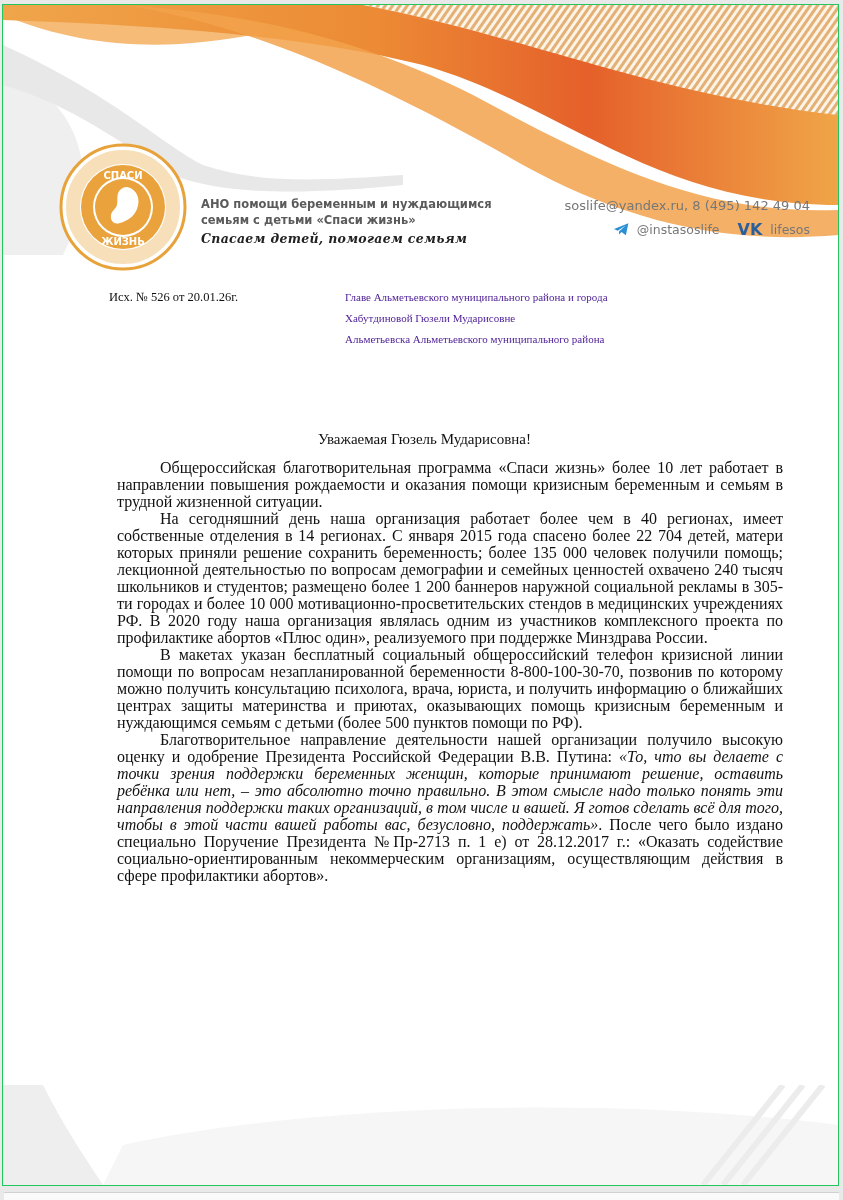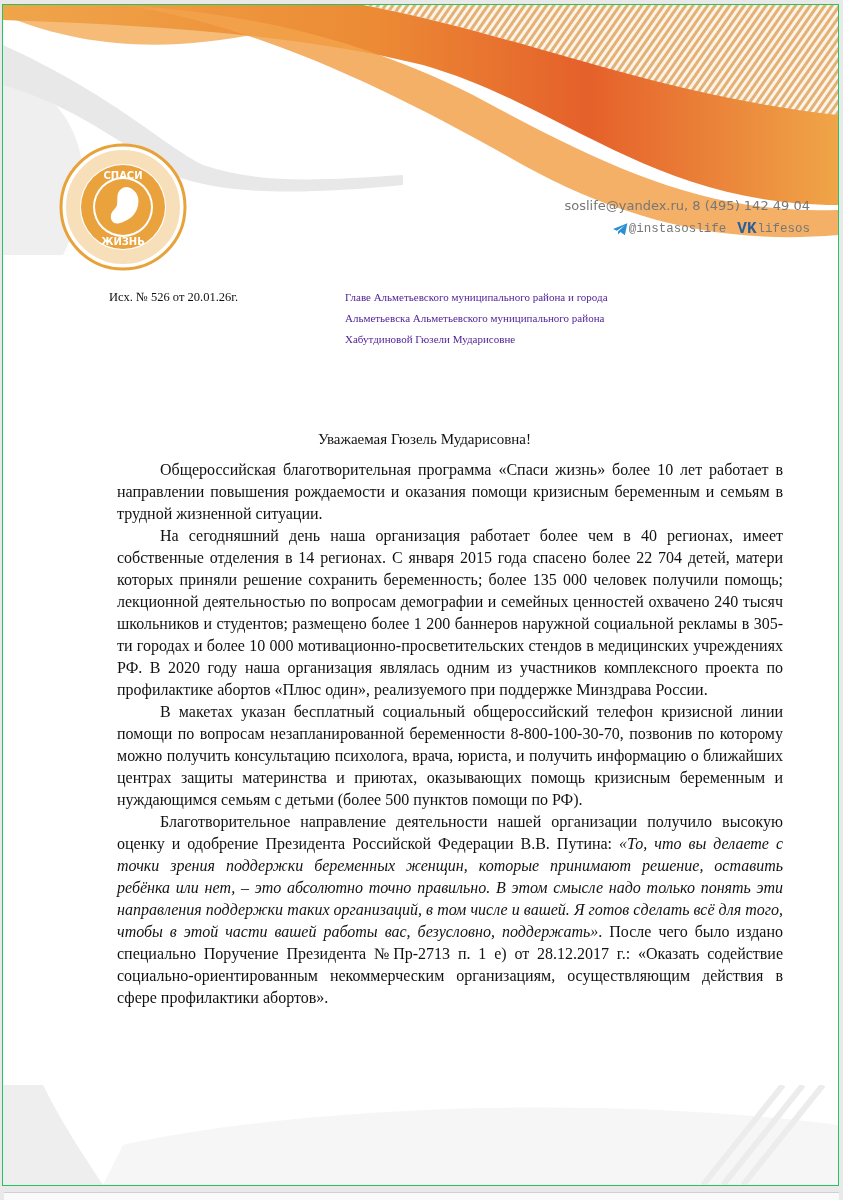--- a/index.html
+++ b/index.html
@@ -29,36 +29,36 @@
   }
   .org .l1, .org .l2 { font-size:11.5px; font-weight:bold; line-height:16px; color:#5a5a5a; }
   .org .slogan {
     font-family:"DejaVu Serif", serif; font-style:italic; font-weight:bold;
     font-size:12.5px; color:#222; margin-top:3px; letter-spacing:0.3px;
   }
   .contacts {
     position:absolute; right:28px; top:193px; text-align:right;
     font-family:"DejaVu Sans", sans-serif; color:#777; font-size:13px;
   }
-  .contacts .row2 { margin-top:7px; font-size:12.5px; display:flex; justify-content:flex-end; align-items:center; gap:1px;font-family:Liberation Mono, monospace; }
+  .contacts .row2 { margin-top:7px; font-size:12.5px; display:flex; justify-content:flex-end; align-items:center; gap:8px; }
   .tg-icon, .vk-icon { display:inline-flex; align-items:center; }
   .vk-icon { color:#2a5f9e; font-weight:bold; font-size:16px; margin-left:10px; }
 
   .outgoing {
     position:absolute; left:106px; top:285px; font-size:12.5px; color:#111;
   }
   .addressee {
     position:absolute; left:342px; top:282px; font-size:11px; line-height:21px; color:#4c1d95;
   }
   .salutation {
     position:absolute; left:0; width:843px; top:426px; text-align:center; font-size:15px; color:#111;
   }
   .body-text {
     position:absolute; left:114px; top:454px; width:666px;
-    font-size:16px; line-height:22px; color:#111; text-align:justify;
+    font-size:16px; line-height:17px; color:#111; text-align:justify;
   }
   .body-text p { margin:0; text-indent:43px; }
   .body-text em { }
 </style>
 </head>
 <body>
 
 <div class="page">
 
   <svg class="header-art" viewBox="0 0 835 250" preserveAspectRatio="none">
@@ -96,41 +96,46 @@
     <circle cx="68" cy="68" r="62" fill="#ffffff" stroke="#e8a23a" stroke-width="3"></circle>
     <circle cx="68" cy="68" r="50" fill="none" stroke="#e8a23a" stroke-width="14" opacity="0.35"></circle>
     <circle cx="68" cy="68" r="42" fill="#e9a23c"></circle>
     <circle cx="68" cy="68" r="30" fill="#ffffff"></circle>
     <circle cx="68" cy="68" r="28" fill="#e9a23c"></circle>
     <path d="M72,48 c10,2 14,12 10,22 c-3,8 -10,12 -17,14 c-6,2 -10,-2 -9,-8 c1,-5 5,-6 6,-10 c1,-6 -1,-10 3,-15 c2,-2 4,-3 7,-3 Z" fill="#ffffff"></path>
     <text x="68" y="40" text-anchor="middle" font-family="DejaVu Sans, sans-serif" font-size="10" font-weight="bold" fill="#ffffff">СПАСИ</text>
     <text x="68" y="106" text-anchor="middle" font-family="DejaVu Sans, sans-serif" font-size="10" font-weight="bold" fill="#ffffff">ЖИЗНЬ</text>
   </svg>
 
+  <div class="org">
+    <div class="l1">АНО помощи беременным и нуждающимся</div>
+    <div class="l2">семьям с детьми «Спаси жизнь»</div>
+    <div class="slogan">Спасаем детей, помогаем семьям</div>
+  </div>
 
   <div class="contacts">
     <div>soslife@yandex.ru, 8 (495) 142 49 04</div>
     <div class="row2">
       <span class="tg-icon">
         <svg width="15" height="13" viewBox="0 0 24 20">
             <path d="M0,9 L23,0 L19,19 L12,14 L8,18 L8,13 L19,3 L6,12 Z" fill="#2b8fd6"></path>
           </svg>
       </span>
       <span>@instasoslife</span>
       <span class="vk-icon">VK</span>
       <span>lifesos</span>
     </div>
   </div>
 
   <div class="outgoing">Исх. № 526 от 20.01.26г.</div>
 
   <div class="addressee">
     <div>Главе  Альметьевского муниципального района и города</div>
+    <div>Хабутдиновой Гюзели Мударисовне</div>
     <div>Альметьевска Альметьевского муниципального района</div>
-    <div>Хабутдиновой Гюзели Мударисовне</div>
   </div>
 
   <div class="salutation">Уважаемая Гюзель Мударисовна!</div>
 
   <div class="body-text">
     <p>Общероссийская благотворительная программа «Спаси жизнь» более 10 лет работает в направлении повышения рождаемости и оказания помощи кризисным беременным и семьям в трудной жизненной ситуации.</p>
     <p>На сегодняшний день наша организация работает более чем в 40 регионах, имеет собственные отделения в 14 регионах. С января 2015 года спасено более 22 704 детей, матери которых приняли решение сохранить беременность; более 135 000 человек получили помощь; лекционной деятельностью по вопросам демографии и семейных ценностей охвачено 240 тысяч школьников и студентов; размещено более 1 200 баннеров наружной социальной рекламы в 305-ти городах и более 10 000 мотивационно-просветительских стендов в медицинских учреждениях РФ. В 2020 году наша организация являлась одним из участников комплексного проекта по профилактике абортов «Плюс один», реализуемого при поддержке Минздрава России.</p>
     <p>В макетах указан бесплатный социальный общероссийский телефон кризисной линии помощи по вопросам незапланированной беременности 8-800-100-30-70, позвонив по которому можно получить консультацию психолога, врача, юриста, и получить информацию о ближайших центрах защиты материнства и приютах, оказывающих помощь кризисным беременным и нуждающимся семьям с детьми (более 500 пунктов помощи по РФ).</p>
     <p><span>Благотворительное направление деятельности нашей организации получило высокую оценку и одобрение Президента Российской Федерации В.В. Путина: </span><em>«То, что вы делаете с точки зрения поддержки беременных женщин, которые принимают решение, оставить ребёнка или нет, – это абсолютно точно правильно. В этом смысле надо только понять эти направления поддержки таких организаций, в том числе и вашей. Я готов сделать всё для того, чтобы в этой части вашей работы вас, безусловно, поддержать»</em><span>. После чего было издано специально Поручение Президента №Пр-2713 п. 1 е) от 28.12.2017 г.: «Оказать содействие социально-ориентированным некоммерческим организациям, осуществляющим действия в сфере профилактики абортов».</span></p>
   </div>

